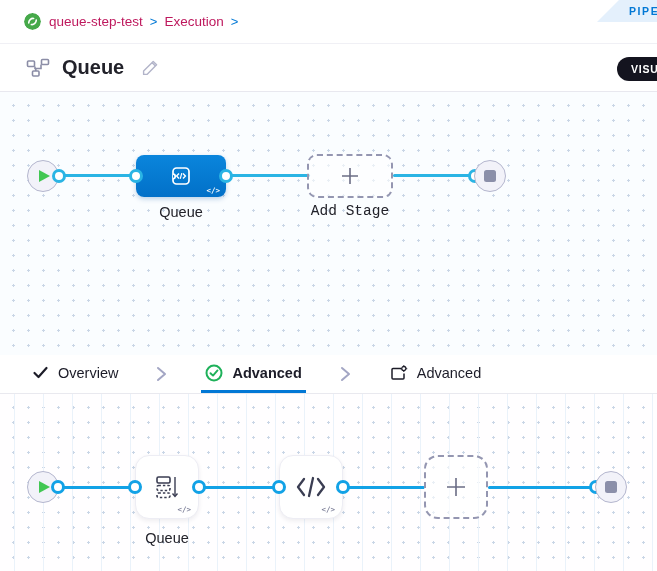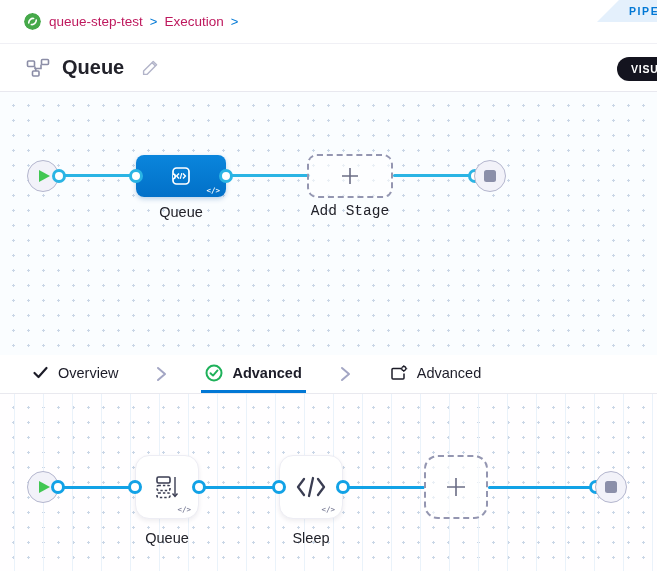--- a/index.html
+++ b/index.html
@@ -227,21 +227,20 @@
       <g fill="none" stroke="#3a3d52" stroke-width="2.3" stroke-linecap="round" stroke-linejoin="round">
         <polyline points="10,5 4,13 10,21"></polyline>
         <polyline points="24,5 30,13 24,21"></polyline>
         <line x1="15" y1="22" x2="19" y2="4"></line>
       </g>
     </svg>
     <span class="card-code-badge">&lt;/&gt;</span>
   </div>
   <div class="port port-bot" style="left:272px; top:86px;"></div>
   <div class="port port-bot" style="left:336px; top:86px;"></div>
-  <div class="node-label" style="left:241px; top:136px;">Sleep</div>
 
   <div class="dashed-node add-step" style="left:424px; top:61px;">
     <svg width="26" height="26" viewBox="0 0 26 26">
       <path d="M13 4 v18 M4 13 h18" stroke="#6b6d85" stroke-width="1.6"></path>
     </svg>
   </div>
 
   <div class="port port-bot" style="left:589px; top:86px;"></div>
   <div class="term-node" style="left:595px; top:77px;">
     <div class="stop-sq"></div>

